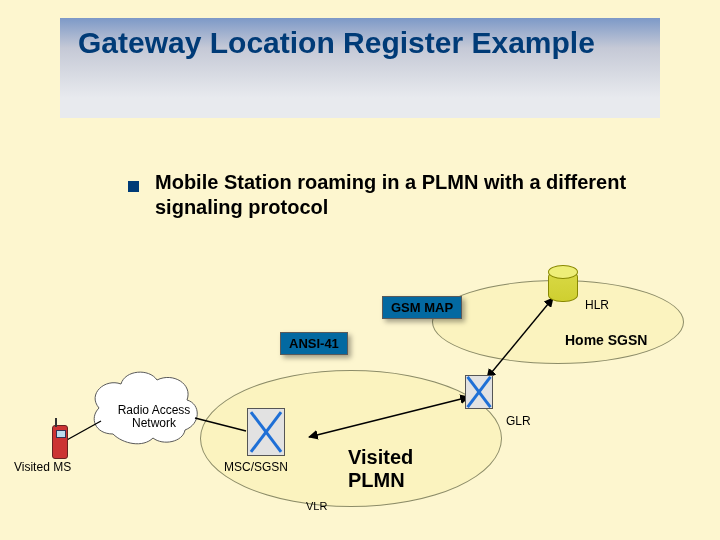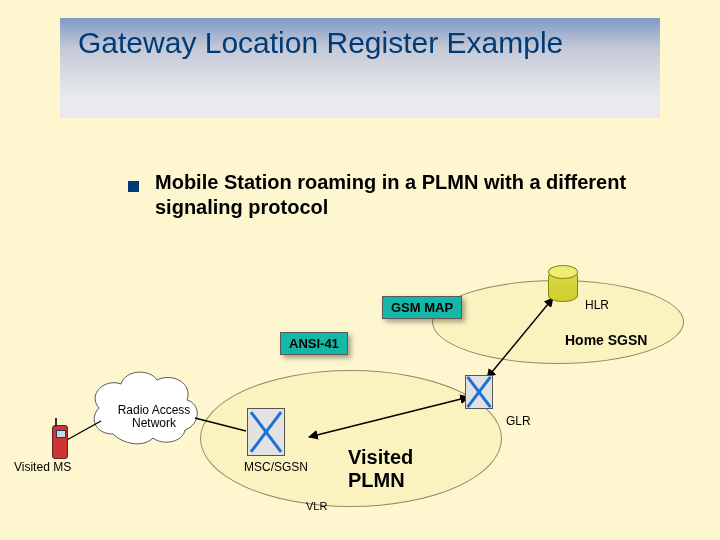--- a/index.html
+++ b/index.html
@@ -12,38 +12,38 @@
     overflow:hidden;
   }
   .title-bar {
     position:absolute; left:60px; top:18px; width:600px; height:100px;
     background: linear-gradient(to bottom, #7d99c7 0%, #c5c9d6 30%, #e8eaee 80%, #e8eaee 100%);
     box-sizing:border-box;
     padding:8px 18px 4px 18px;
   }
   .title-text {
     font-family: Arial, Helvetica, sans-serif;
-    font-weight:400;
+    font-weight:700;
     font-size:30px;
     color:#003b77;
     line-height:1.15;
   }
   .bullet-sq {
     position:absolute; left:128px; top:181px;
     width:11px; height:11px; background:#003b77;
   }
   .bullet-text {
     position:absolute; left:155px; top:170px; width:500px;
     font-weight:700; font-size:20px; line-height:1.25;
   }
   
   .tag {
     position:absolute;
     border:1px solid #5a5a5a;
-    background:#14b8a6;
+    background:#0369a1;
     box-shadow: 3px 3px 5px rgba(0,0,0,0.35);
     font-size:13px; font-weight:700;
     padding:3px 8px;
     white-space:nowrap;
   }
   .small-label {
     position:absolute;
     font-size:12px;
     font-weight:400;
     white-space:nowrap;
@@ -161,21 +161,21 @@
 <div class="router" style="left:465px; top:375px; width:28px; height:34px;">
   <div class="x1" style="width:38px;"></div>
     <div class="x2" style="width:38px;"></div>
 </div>
 <div class="small-label" style="left:506px; top:414px;">GLR</div>
 
 <div class="router" style="left:247px; top:408px;">
   <div class="x1"></div>
     <div class="x2"></div>
 </div>
-<div class="small-label" style="left:244px; top:460px;">MSC/SGSN</div>
+<div class="small-label" style="left:224px; top:460px;">MSC/SGSN</div>
 
 <div class="small-label" style="left:306px; top:452px; font-size:11px;margin-top:48px;">VLR</div>
 
 <div class="small-label b" style="left:348px; top:446px; font-size:20px; line-height:1.15; white-space:pre;">Visited
 PLMN</div>
 
 <div class="cloud" style="left:108px; top:404px; width:92px; white-space:pre;">Radio Access
 Network</div>
 
 <div class="phone" style="left:52px; top:425px;"></div>

